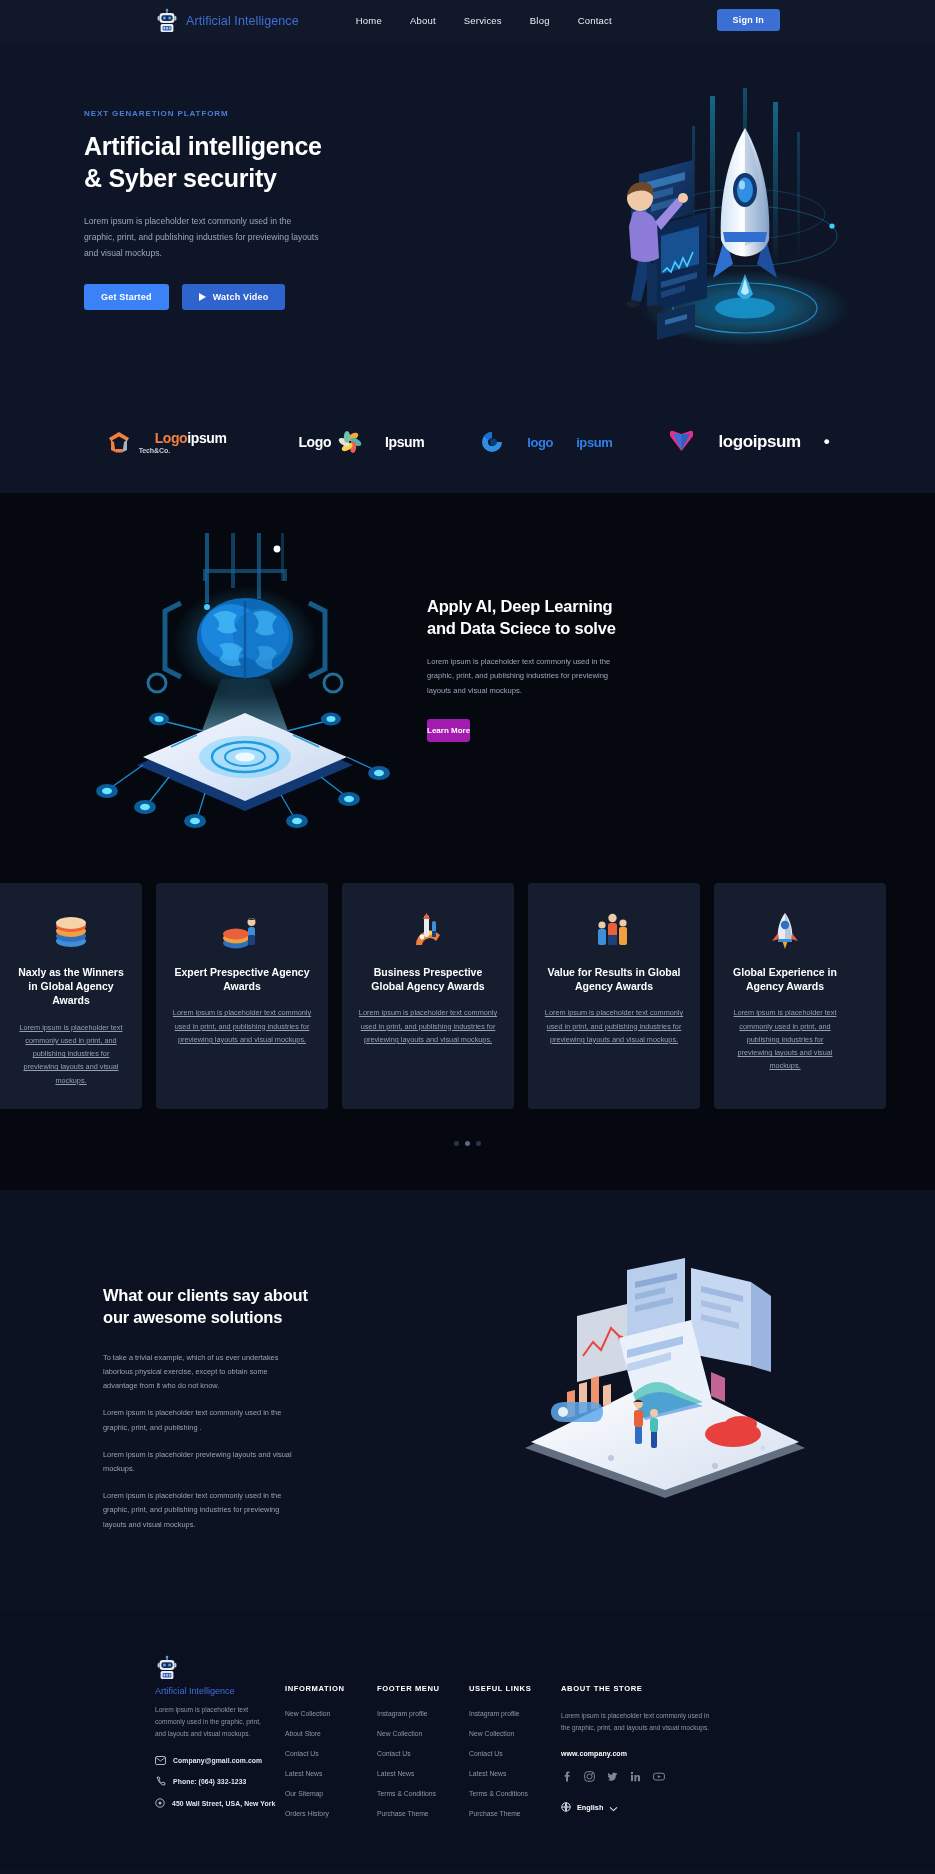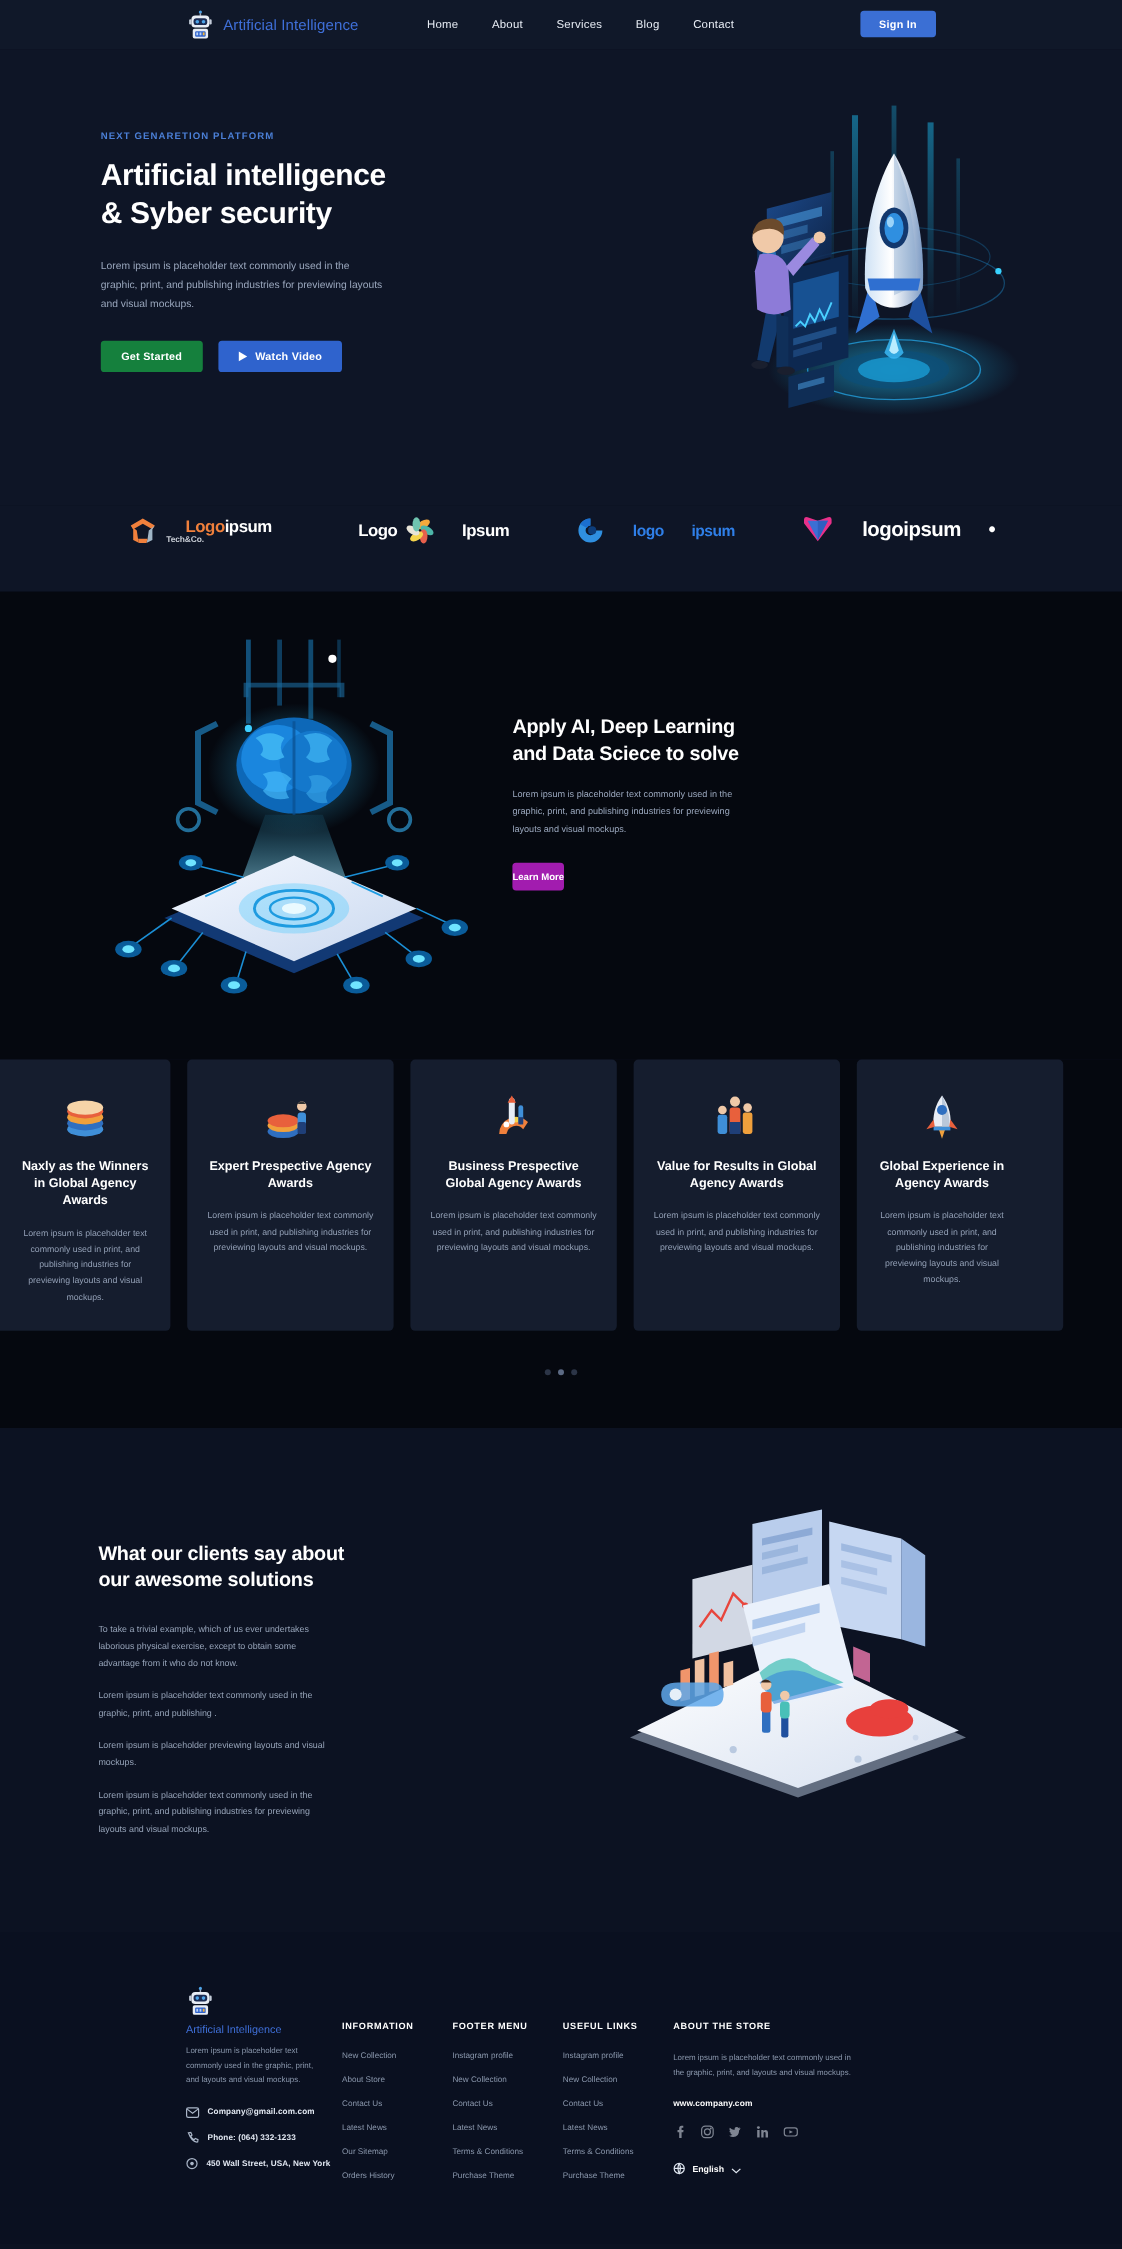--- a/index.html
+++ b/index.html
@@ -57,21 +57,21 @@
   .hero-text {
     color: #9aa7bd; font-size: 8.6px; line-height: 1.85; width: 238px;
     margin-bottom: 22px;
   }
   .btn-row { display: flex; gap: 13px; }
   .btn {
     border: none; font-family: inherit; cursor: pointer;
     font-size: 9px; font-weight: 600; border-radius: 3px;
     padding: 8px 17px; color: #fff; letter-spacing: .2px;
   }
-  .btn-primary { background: #15803d; }
+  .btn-primary { background: #3b82f6; }
   .btn-secondary { background: #2f63cd; display: flex; align-items: center; gap: 7px; }
   .play-tri {
     width: 0; height: 0; border-left: 7px solid #fff;
     border-top: 4.5px solid transparent; border-bottom: 4.5px solid transparent;
   }
 
   
   .hero-art { position: absolute; right: 88px; top: 45px; width: 300px; height: 285px; }
 
   
@@ -116,28 +116,28 @@
     padding: 22px 16px 22px 16px;
     text-align: center;
   }
   .card:first-child { margin-left: -30px; padding-left: 46px; }
   .card:last-child { margin-right: -30px; padding-right: 46px; }
   .card-icon { height: 48px; display: flex; align-items: flex-end; justify-content: center; margin-bottom: 12px; }
   .card-title {
     color: #fff; font-size: 10.5px; font-weight: 700; line-height: 1.35;
     margin-bottom: 13px;
   }
-  .card-text { color: #93a0b6; font-size: 7.3px; line-height: 1.82; }
+  .card-text { color: #93a0b6; font-size: 7.3px; line-height: 1.82; text-decoration: underline; }
   .dots { display: flex; gap: 6px; justify-content: center; margin-top: 32px; }
   .dot { width: 5px; height: 5px; border-radius: 50%; background: #2c3547; }
   .dot.active { background: #5c6a84; }
 
   
   .testi {
-    background: #0c1222; height: 420px; position: relative; padding: 0 82px;
+    background: #0c1222; height: 420px; position: relative; padding: 0 103px;
   }
   .testi-copy { padding-top: 95px; width: 200px; }
   .testi-title {
     color: #fff; font-size: 16.5px; font-weight: 700; line-height: 1.33;
     letter-spacing: -.2px; margin-bottom: 22px; width: 240px;
   }
   .testi-p { color: #96a3b8; font-size: 7.4px; line-height: 1.92; margin-bottom: 13px; width: 196px; }
   .testi-art { position: absolute; right: 120px; top: 62px; width: 300px; height: 250px; }
 
   

